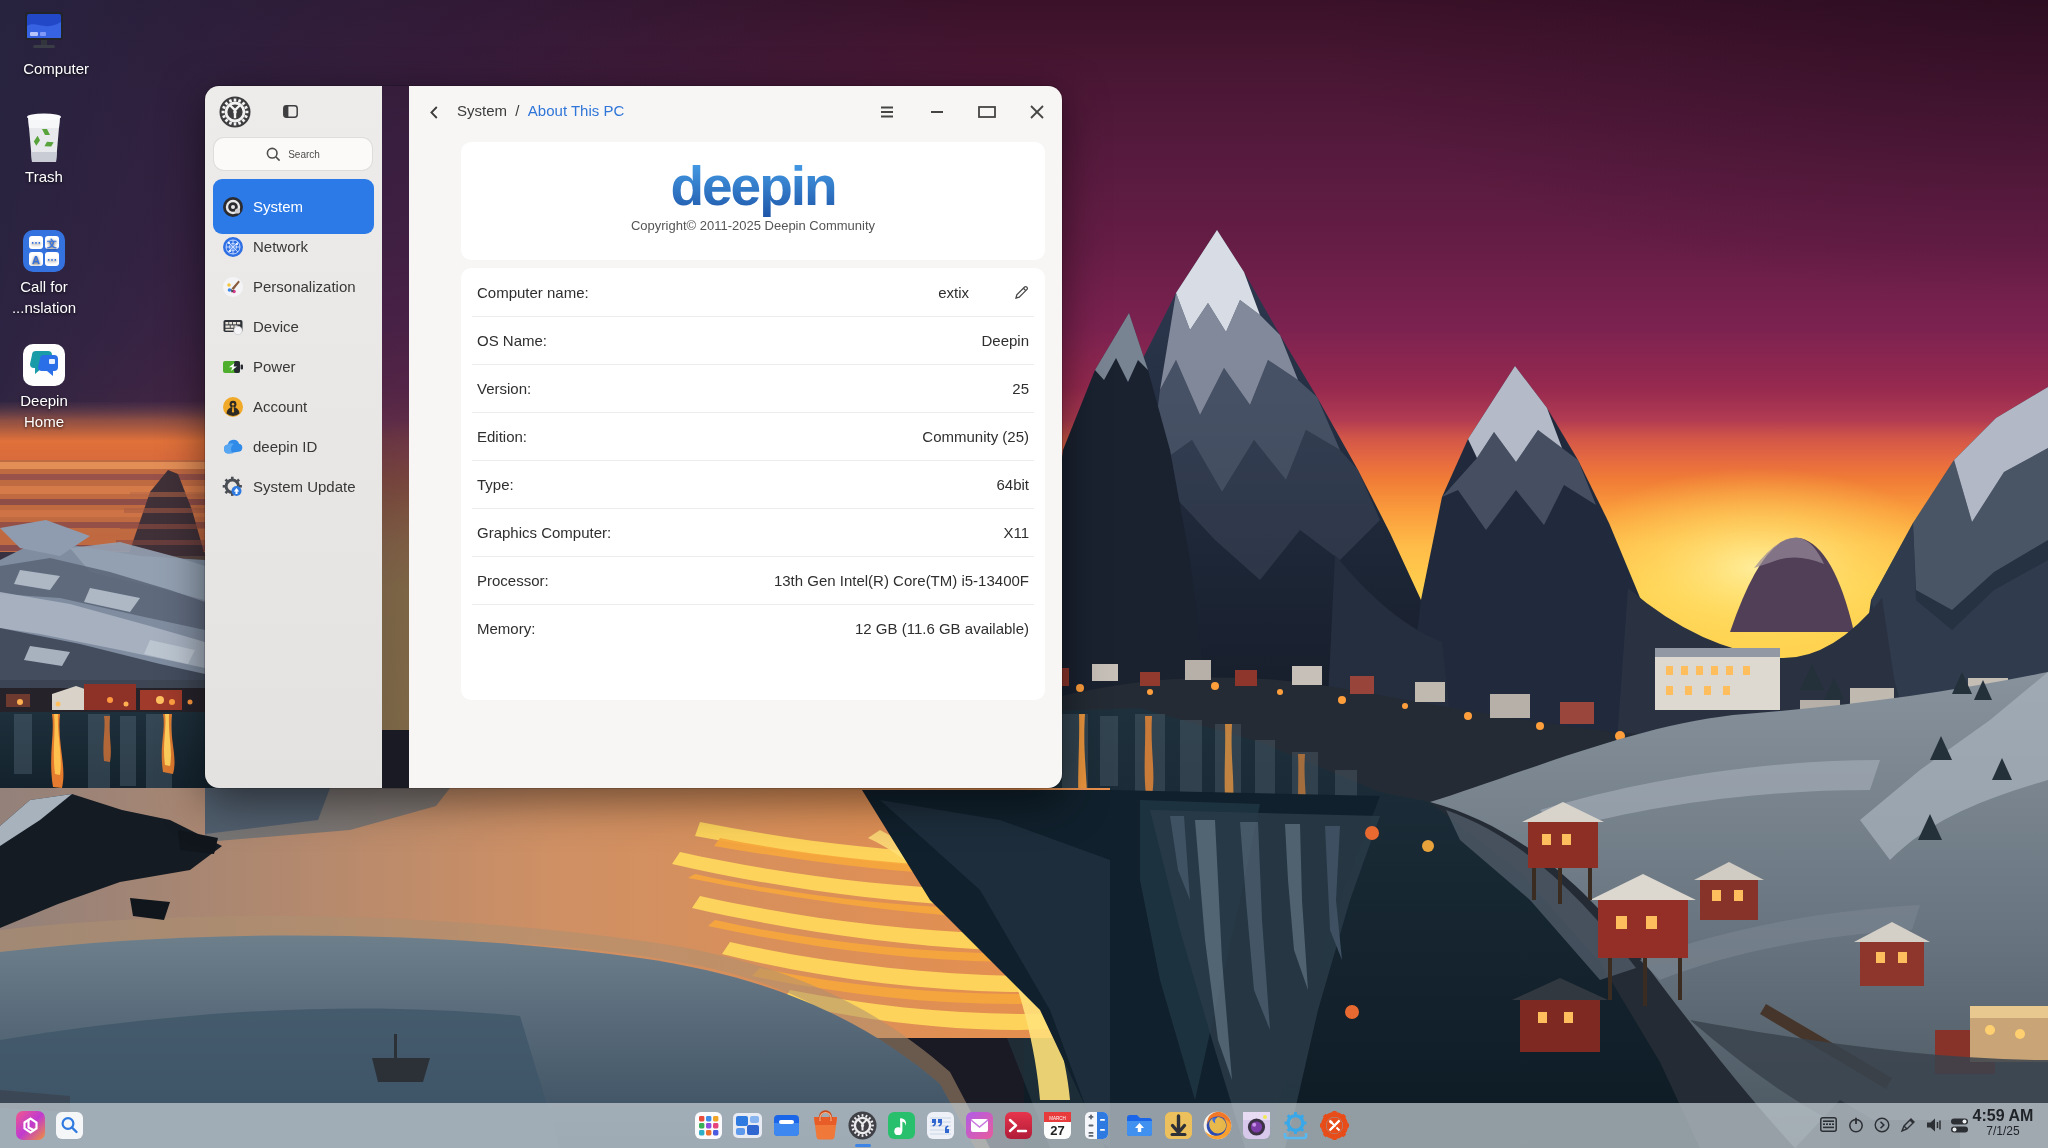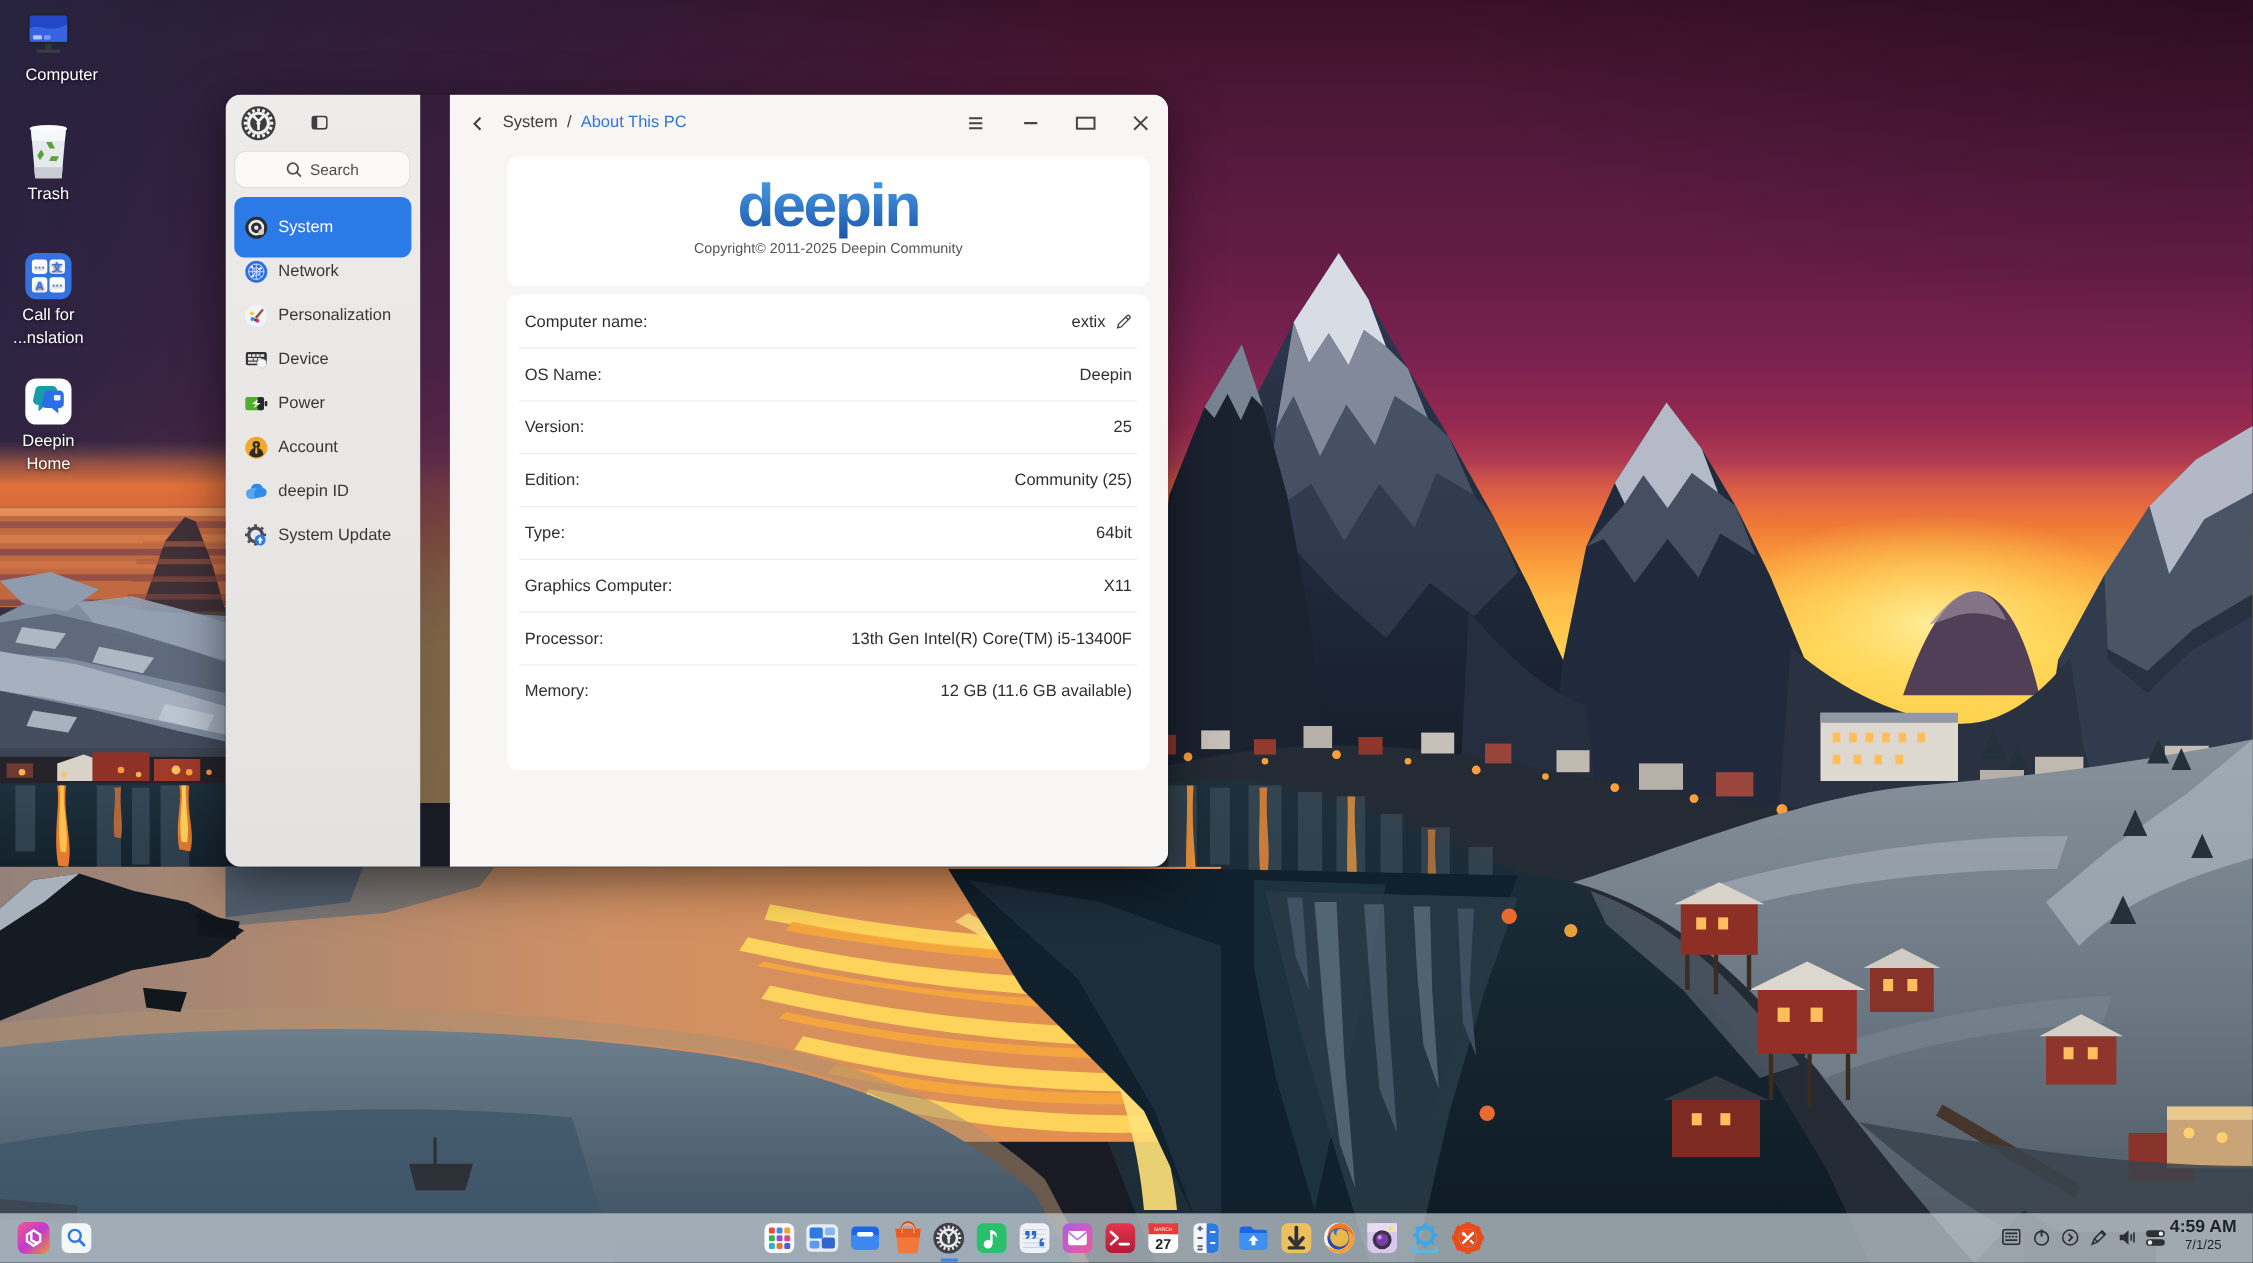--- a/index.html
+++ b/index.html
@@ -4,31 +4,31 @@
 html,body{margin:0;padding:0;}
 body{width:2048px;height:1148px;overflow:hidden;position:relative;font-family:"Liberation Sans",sans-serif;background:#1a1a24;}
 #wall{position:absolute;left:0;top:0;width:2048px;height:1148px;}
 .dicon{position:absolute;width:90px;text-align:center;color:#fff;font-size:15px;line-height:21px;text-shadow:0 1px 3px rgba(0,0,0,.8);}
 .dicon svg{display:block;margin:0 auto;}
 
 #win{position:absolute;left:205px;top:86px;width:857px;height:702px;border-radius:14px;overflow:hidden;display:flex;box-shadow:0 12px 44px rgba(0,0,0,.5),0 0 0 1px rgba(0,0,0,.15);}
 #sidebar{width:177px;background:linear-gradient(#eeecea,#e4e2e0);flex:none;position:relative;}
 #content{flex:1;background:#f7f6f5;position:relative;margin-left:27px;}
 .sbtn{position:absolute;}
-#search{position:absolute;left:9px;top:52px;width:158px;height:32px;border-radius:10px;background:#fbfaf9;box-shadow:0 0 0 1px rgba(0,0,0,.06);display:flex;align-items:center;justify-content:center;color:#4d4d4d;font-size:14px;}
+#search{position:absolute;left:9px;top:52px;width:158px;height:32px;border-radius:10px;background:#fbfaf9;box-shadow:0 0 0 1px rgba(0,0,0,.06);display:flex;align-items:center;justify-content:center;color:#4d4d4d;font-size:10px;}
 #search svg{margin-right:7px;}
 .mitem{position:absolute;left:8px;width:161px;height:55px;border-radius:9px;display:flex;align-items:center;font-size:15px;color:#383838;}
 .mitem .mi{width:22px;height:22px;margin-left:9px;margin-right:9px;flex:none;}
 .mitem.sel{background:#2b7ae8;color:#fff;}
 #titlebar{position:absolute;left:0;top:0;right:0;height:52px;display:flex;align-items:center;}
 .crumb{font-size:15px;color:#3c3c3c;}
 .crumb b{color:#3076d8;font-weight:normal;}
 .tbico{position:absolute;top:0;height:52px;display:flex;align-items:center;justify-content:center;width:34px;color:#454545;}
 .card{position:absolute;left:52px;width:584px;background:#fff;border-radius:10px;}
-.row{height:48px;display:flex;align-items:center;font-size:15px;color:#2f2f2f;padding:0 16px;position:relative;}
+.row{height:48px;display:flex;align-items:center;font-size:15px;color:#2f2f2f;padding:0 16px;position:relative;gap:36px;}
 .row .lab{flex:1;}
 .row .val{text-align:right;}
 .row + .row:before{content:"";position:absolute;left:11px;right:11px;top:0;height:1px;background:#ececec;}
 
 #bar{position:absolute;left:0;top:1103px;width:2048px;height:45px;background:rgba(203,211,216,.70);}
 .tico{position:absolute;top:1109px;width:33px;height:33px;}
 .trayico{position:absolute;top:1117px;color:#2c3035;}
 #clock{position:absolute;left:1968px;top:1106px;width:70px;text-align:center;color:#1f2327;}
 #clock .t1{font-size:16px;font-weight:bold;line-height:19px;}
 #clock .t2{font-size:12px;line-height:13px;}

